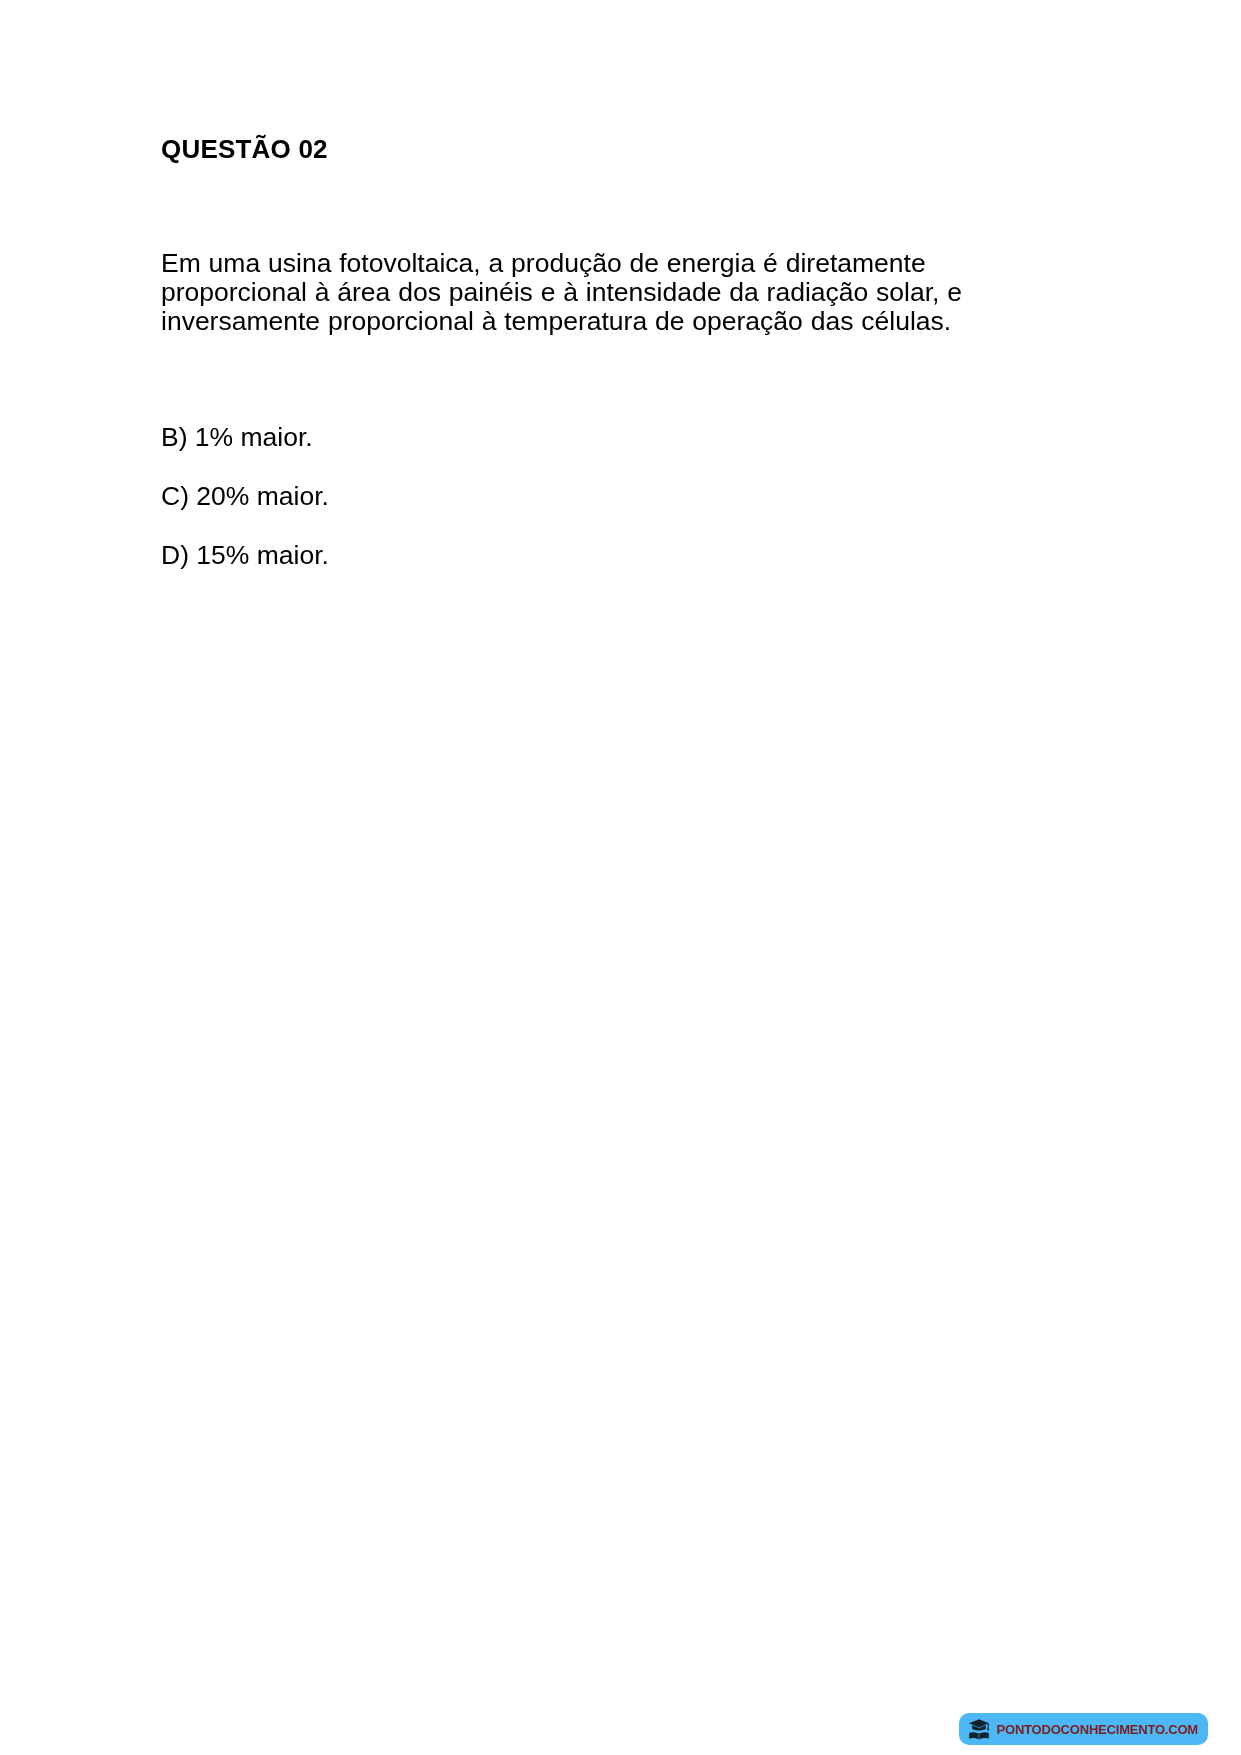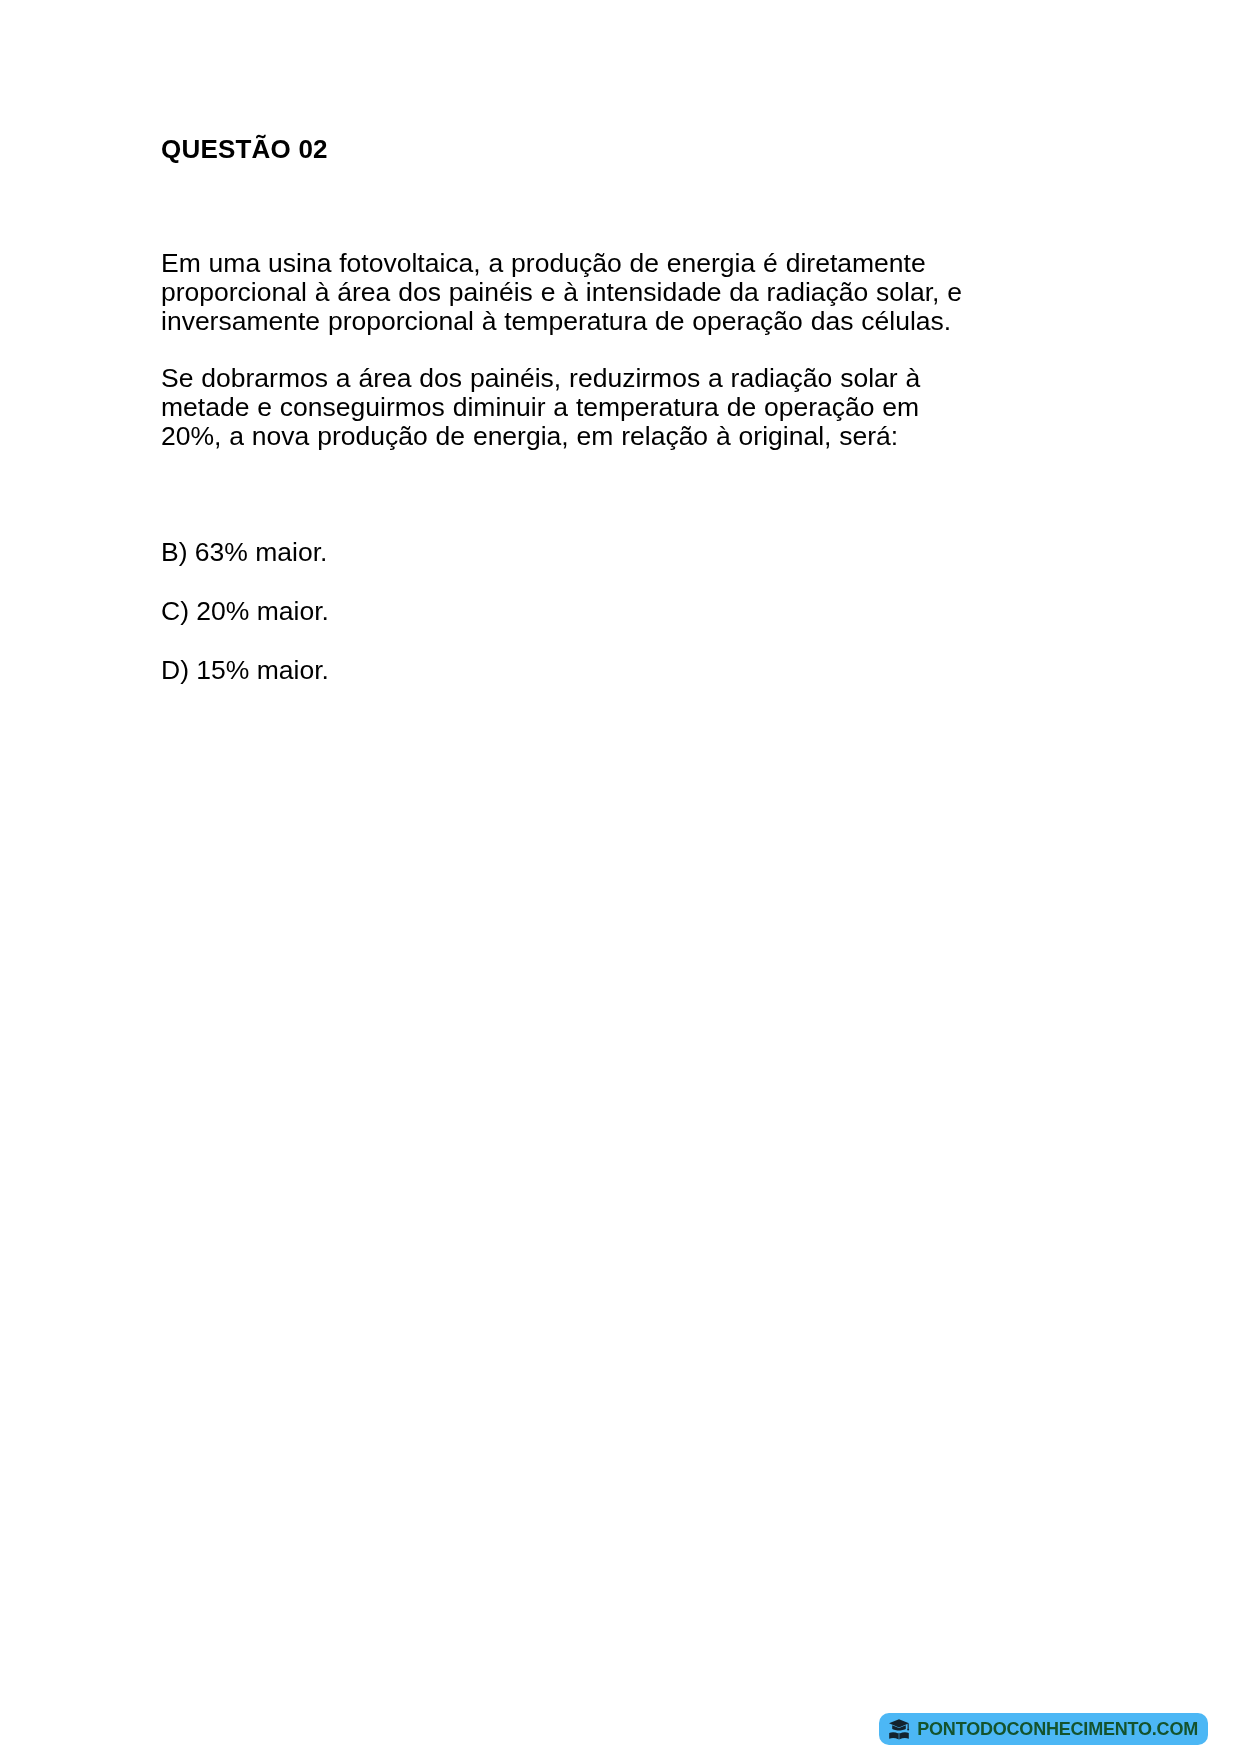--- a/index.html
+++ b/index.html
@@ -76,44 +76,43 @@
     height: 32px;
   }
   .footer-watermark .logo-mark {
     width: 24px;
     height: 24px;
     flex: 0 0 auto;
     display: block;
   }
   .footer-watermark .brand-text {
     font-family: "Liberation Sans", sans-serif;
-    font-size: 18px;
+    font-size: 13px;
     font-weight: bold;
     letter-spacing: -0.2px;
-    color: #14532d;
+    color: #7f1d1d;
     white-space: nowrap;
     line-height: 1;
   }
 </style>
 </head>
 <body>
 
 <div class="page">
 
   <div class="content">
 
     <h1 class="question-heading">QUESTÃO 02</h1>
 
     <div class="stem-block">
       <p class="paragraph">Em uma usina fotovoltaica, a produção de energia é diretamente proporcional à área dos painéis e à intensidade da radiação solar, e inversamente proporcional à temperatura de operação das células.</p>
-      <p class="paragraph">Se dobrarmos a área dos painéis, reduzirmos a radiação solar à metade e conseguirmos diminuir a temperatura de operação em 20%, a nova produção de energia, em relação à original, será:</p>
     </div>
 
     <ul class="options">
-      <li class="option">B) 63% maior.</li>
+      <li class="option">B) 1% maior.</li>
       <li class="option">C) 20% maior.</li>
       <li class="option">D) 15% maior.</li>
     </ul>
 
   </div>
 
   <div class="footer-watermark">
     <svg class="logo-mark" viewBox="0 0 24 24" aria-hidden="true">
       <path d="M12 2.2 L22 6.3 L12 10.4 L2 6.3 Z" fill="#13222e"></path>
       <path d="M5.2 8.2 L5.2 12.0 C5.2 12.0 8.3 13.6 12 13.6 C15.7 13.6 18.8 12.0 18.8 12.0 L18.8 8.2 L12 11.0 Z" fill="#13222e"></path>

